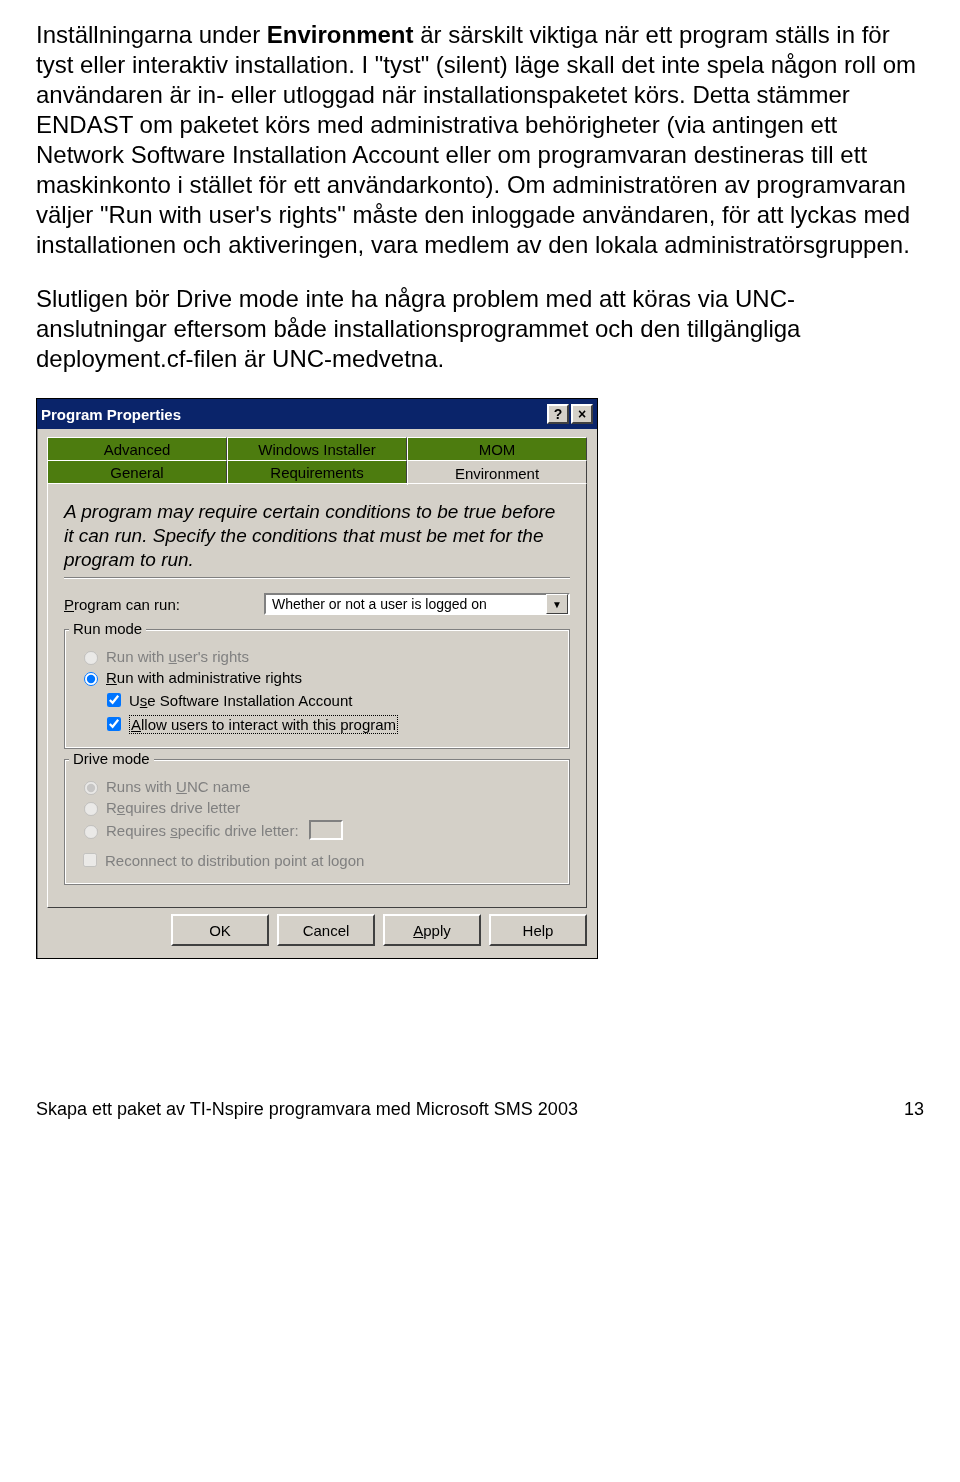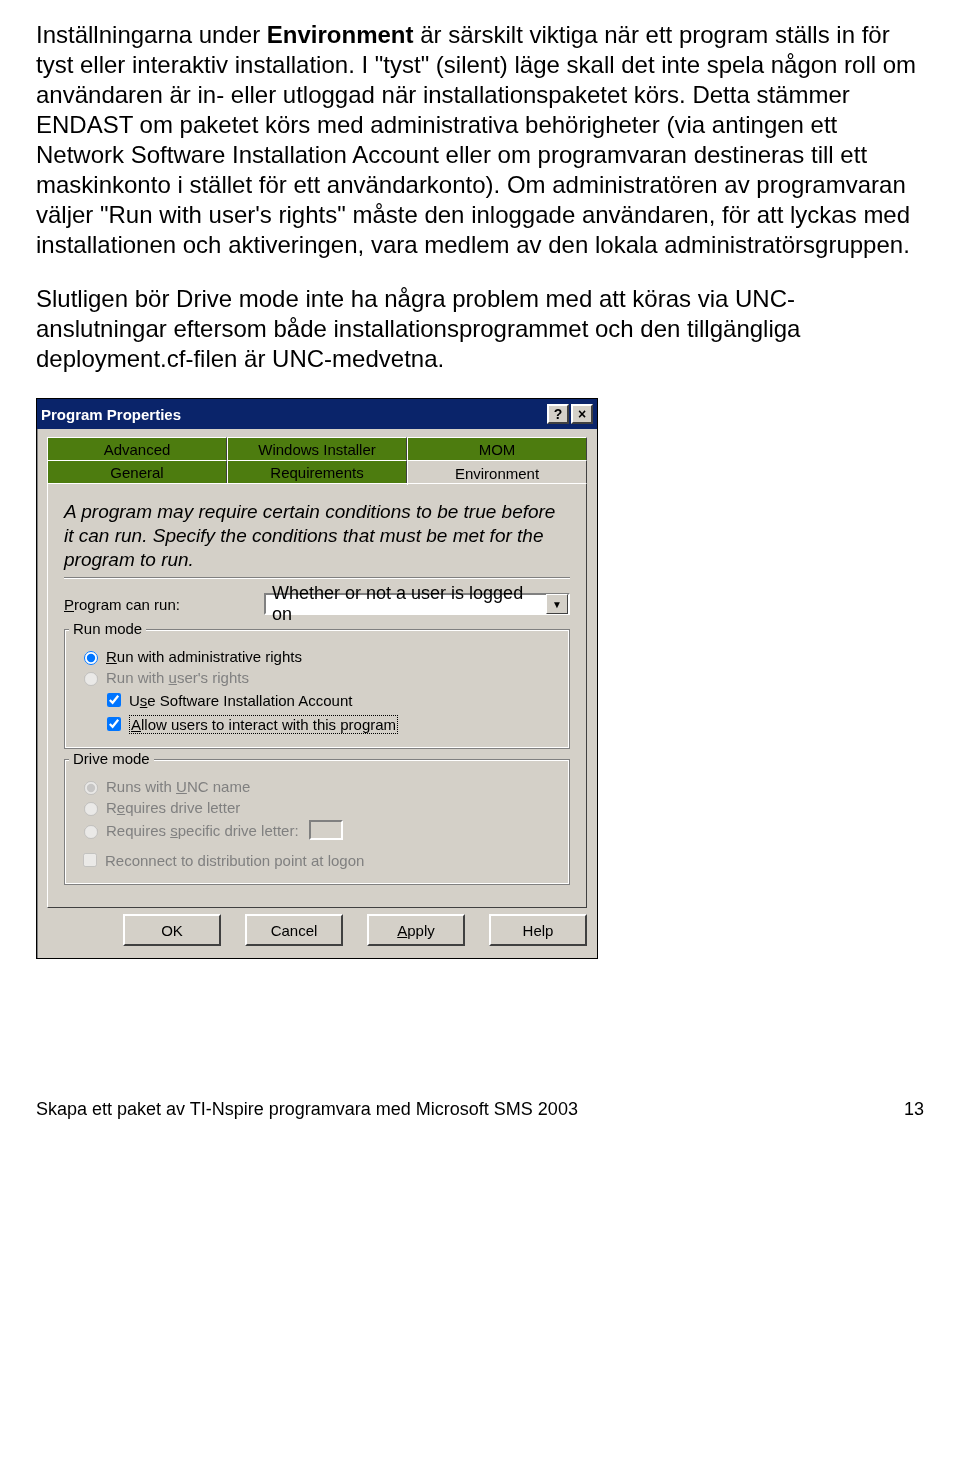--- a/index.html
+++ b/index.html
@@ -138,21 +138,21 @@
     border-top: 2px solid #808080;
     border-left: 2px solid #808080;
     border-right: 2px solid #fff;
     border-bottom: 2px solid #fff;
     height: 22px;
     box-sizing: border-box;
   }
   .select .sel-text {
     flex: 1;
     padding: 8px 6px;
-    font-size: 18px;
+    font-size: 14px;
   }
   .select .sel-btn {
     width: 20px;
     height: 100%;
     background: #d4d0c8;
     border-top: 1px solid #fff;
     border-left: 1px solid #fff;
     border-right: 1px solid #404040;
     border-bottom: 1px solid #404040;
     display: flex;
@@ -201,21 +201,21 @@
     border-left: 2px solid #808080;
     border-right: 2px solid #fff;
     border-bottom: 2px solid #fff;
     background: #d4d0c8;
     box-sizing: border-box;
   }
 
   .buttons {
     display: flex;
     justify-content: flex-end;
-    gap: 24px;
+    gap: 8px;
     padding-top: 6px;
   }
   .btn {
     width: 94px;
     height: 28px;
     background: #d4d0c8;
     border-top: 2px solid #fff;
     border-left: 2px solid #fff;
     border-right: 2px solid #404040;
     border-bottom: 2px solid #404040;
@@ -273,27 +273,27 @@
           <div class="field-row">
             <label><span class="u">P</span><span>rogram can run:</span></label>
             <div class="select">
               <span class="sel-text">Whether or not a user is logged on</span>
               <div class="sel-btn">▼</div>
             </div>
           </div>
 
           <div class="groupbox">
             <span class="legend">Run mode</span>
+            <div class="opt disabled">
+              <input type="radio" disabled="" style="">
+                <span>Run with <span class="u">u</span>ser's rights</span>
+            </div>
             <div class="opt">
               <input type="radio" checked="" style="">
                 <span><span class="u">R</span>un with administrative rights</span>
-            </div>
-            <div class="opt disabled">
-              <input type="radio" disabled="" style="">
-                <span>Run with <span class="u">u</span>ser's rights</span>
             </div>
             <div class="opt indent">
               <input type="checkbox" checked="" style="">
                 <span>U<span class="u">s</span>e Software Installation Account</span>
             </div>
             <div class="opt indent">
               <input type="checkbox" checked="" style="">
                 <span class="focusrect"><span class="u">A</span>llow users to interact with this program</span>
             </div>
           </div>

